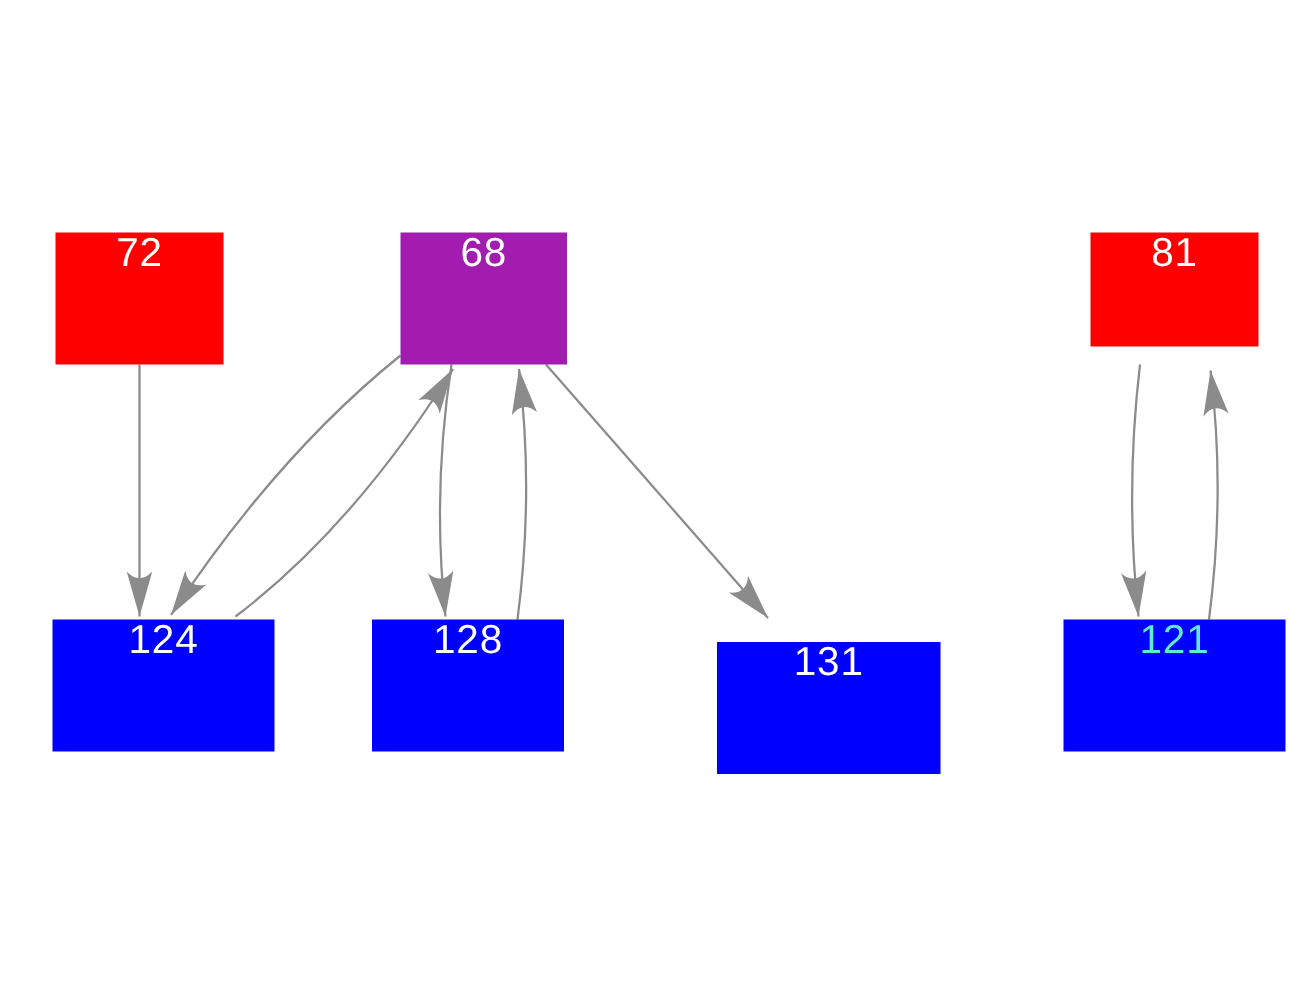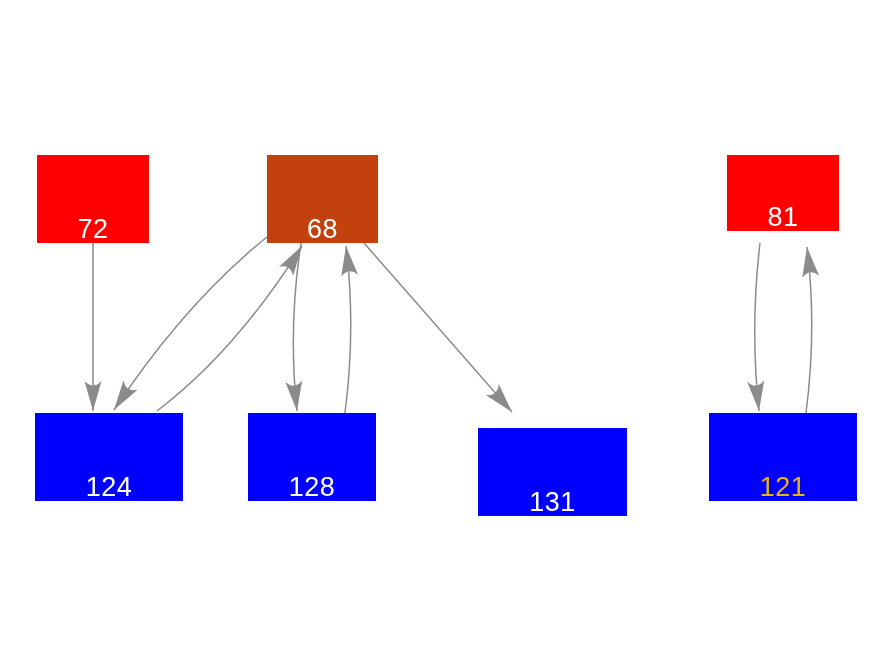--- a/index.html
+++ b/index.html
@@ -23,21 +23,21 @@
     height: 656px;
     pointer-events: none;
   }
   .edge-path {
     fill: none;
     stroke-width: 1.5px;
   }
   .graph-node {
     position: absolute;
     display: flex;
-    align-items: flex-end;
+    align-items: flex-start;
     justify-content: center;
     box-sizing: border-box;
     cursor: pointer;
     user-select: none;
   }
   .node-label {
     font-size: 27px;
     line-height: 1;
     letter-spacing: 0.5px;
   }
@@ -60,32 +60,32 @@
         <path class="edge-path" d="M 345 413 Q 356 328 346 246" stroke="#8b8b8b" marker-end="url(#arrow-dart)"></path>
         <path class="edge-path" d="M 364 243 L 512 412" stroke="#8b8b8b" marker-end="url(#arrow-dart)"></path>
         <path class="edge-path" d="M 760 243 Q 750 328 759 411" stroke="#8b8b8b" marker-end="url(#arrow-dart)"></path>
         <path class="edge-path" d="M 806 413 Q 817 328 807 247" stroke="#8b8b8b" marker-end="url(#arrow-dart)"></path>
       </g>
   </svg>
   <div id="nodes-layer">
       <div class="graph-node" style="left: 37px; top: 155px; width: 112px; height: 88px; background: rgb(255, 0, 0);">
         <span class="node-label" style="color: rgb(255, 255, 255);">72</span>
       </div>
-      <div class="graph-node" style="left: 267px; top: 155px; width: 111px; height: 88px; background: #c2410c;">
+      <div class="graph-node" style="left: 267px; top: 155px; width: 111px; height: 88px; background: #a21caf;">
         <span class="node-label" style="color: rgb(255, 255, 255);">68</span>
       </div>
       <div class="graph-node" style="left: 727px; top: 155px; width: 112px; height: 76px; background: rgb(255, 0, 0);">
         <span class="node-label" style="color: rgb(255, 255, 255);">81</span>
       </div>
       <div class="graph-node" style="left: 19px; top: 413px; width: 148px; height: 88px; background: rgb(0, 0, 255); margin-left: 16px;">
         <span class="node-label" style="color: rgb(255, 255, 255);">124</span>
       </div>
       <div class="graph-node" style="left: 248px; top: 413px; width: 128px; height: 88px; background: rgb(0, 0, 255);">
         <span class="node-label" style="color: rgb(255, 255, 255);">128</span>
       </div>
       <div class="graph-node" style="left: 478px; top: 428px; width: 149px; height: 88px; background: rgb(0, 0, 255);">
         <span class="node-label" style="color: rgb(255, 255, 255);">131</span>
       </div>
       <div class="graph-node" style="left: 709px; top: 413px; width: 148px; height: 88px; background: rgb(0, 0, 255);">
-        <span class="node-label" style="color: #eab308; margin-top: 16px;">121</span>
+        <span class="node-label" style="color: #5eead4;">121</span>
       </div>
     </div>
 </div>
 
 </body></html>

